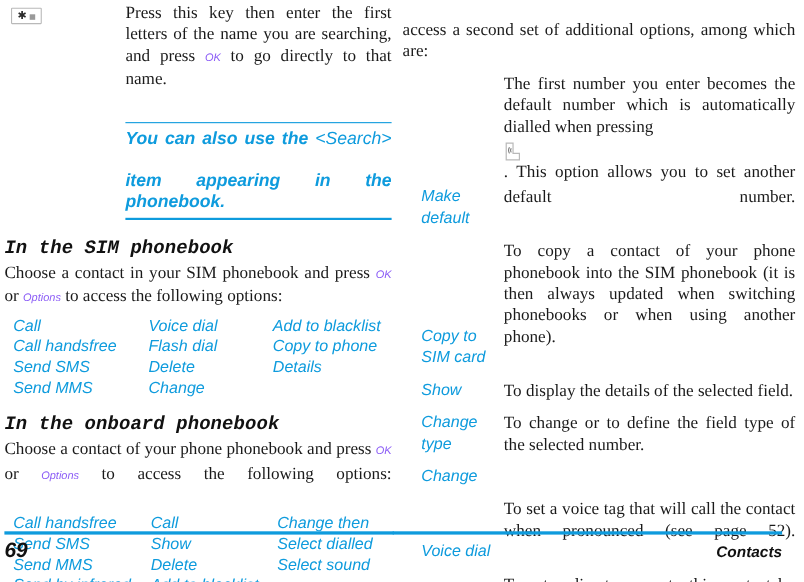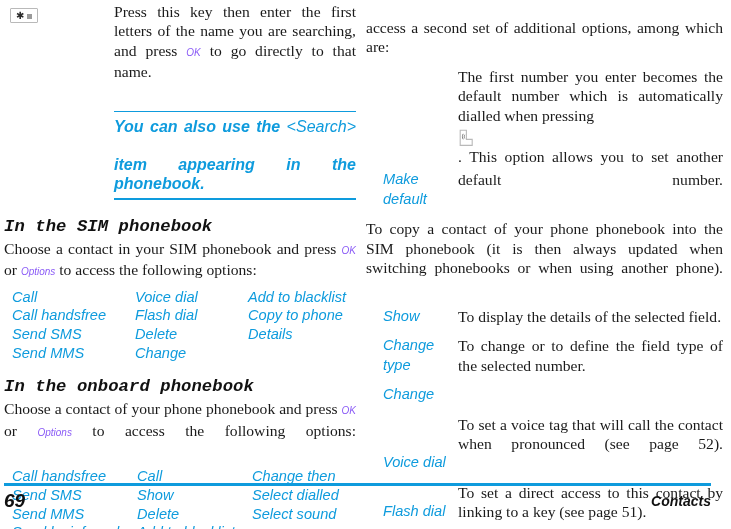--- a/index.html
+++ b/index.html
@@ -328,20 +328,21 @@
 
       <div class="defrow">
         <div class="defterm">Make default</div>
         <div class="defdesc j"><span>The first number you enter becomes the default number which is automatically dialled when pressing </span><span class="keyicon-call"><svg width="17" height="18" viewBox="0 0 17 18" xmlns="http://www.w3.org/2000/svg">
                 <path d="M2.2 1.2 L8.4 1.2 L8.4 10.4 L14.2 10.4 L14.2 16.4 L2.2 16.4 Z" fill="#ffffff" stroke="#b9b9b9" stroke-width="1.1"></path>
                 <path d="M5.0 5.2 C4.2 6.6 4.2 8.6 5.0 10.0 M6.6 6.1 C6.1 7.0 6.1 8.2 6.6 9.1" fill="none" stroke="#7d7d7d" stroke-width="1.0" stroke-linecap="round"></path>
               </svg></span><span>. This option allows you to set another default number.</span></div>
       </div>
 
       <div class="defrow">
+        <div class="defterm">Copy to SIM card</div>
         <div class="defdesc j">To copy a contact of your phone phonebook into the SIM phonebook (it is then always updated when switching phonebooks or when using another phone).</div>
       </div>
 
       <div class="defrow">
         <div class="defterm">Show</div>
         <div class="defdesc">To display the details of the selected field.</div>
       </div>
 
       <div class="defrow">
         <div class="defterm">Change type</div>

